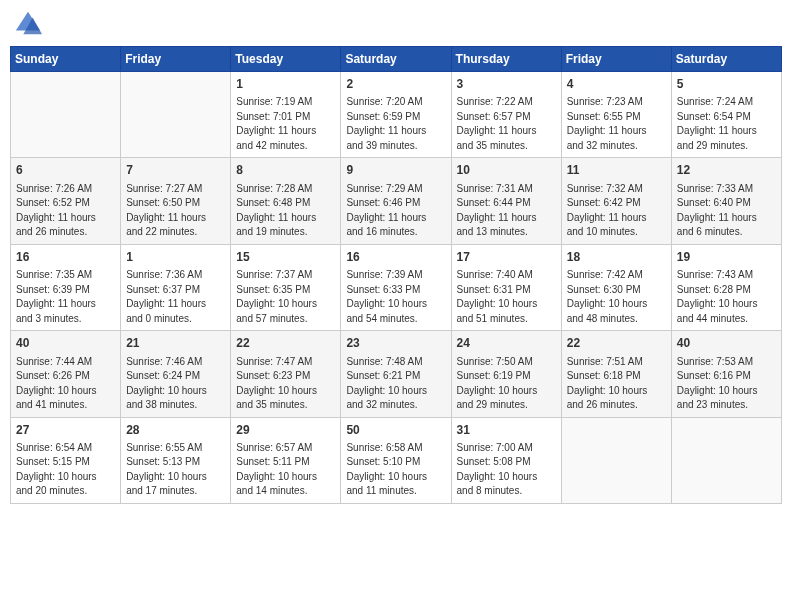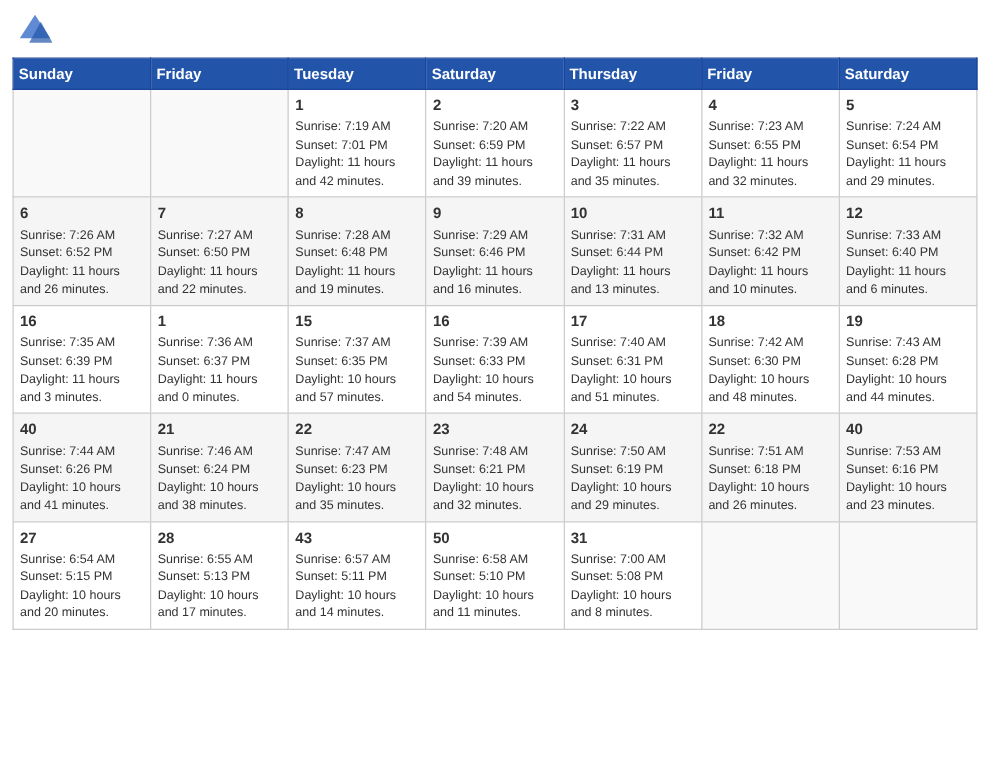--- a/index.html
+++ b/index.html
@@ -237,21 +237,21 @@
       <tr>
         <td>
           <span class="day-number">27</span>
           <div class="day-info">Sunrise: 6:54 AM<br>Sunset: 5:15 PM<br>Daylight: 10 hours and 20 minutes.</div>
         </td>
         <td>
           <span class="day-number">28</span>
           <div class="day-info">Sunrise: 6:55 AM<br>Sunset: 5:13 PM<br>Daylight: 10 hours and 17 minutes.</div>
         </td>
         <td>
-          <span class="day-number">43</span>
+          <span class="day-number">29</span>
           <div class="day-info">Sunrise: 6:57 AM<br>Sunset: 5:11 PM<br>Daylight: 10 hours and 14 minutes.</div>
         </td>
         <td>
           <span class="day-number">50</span>
           <div class="day-info">Sunrise: 6:58 AM<br>Sunset: 5:10 PM<br>Daylight: 10 hours and 11 minutes.</div>
         </td>
         <td>
           <span class="day-number">31</span>
           <div class="day-info">Sunrise: 7:00 AM<br>Sunset: 5:08 PM<br>Daylight: 10 hours and 8 minutes.</div>
         </td>

